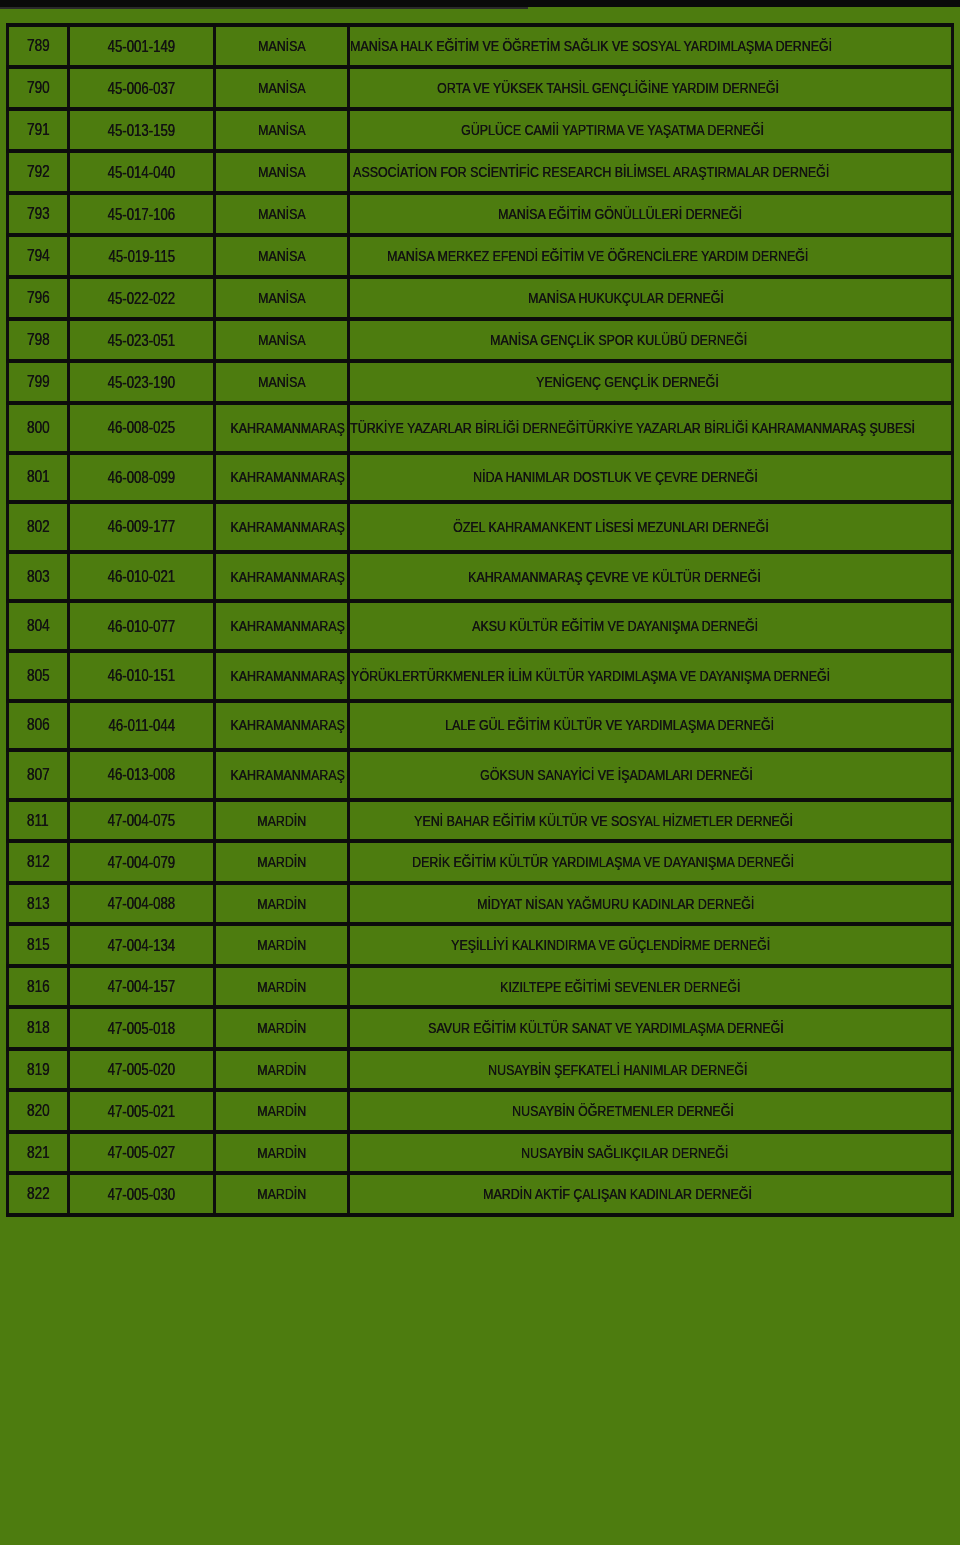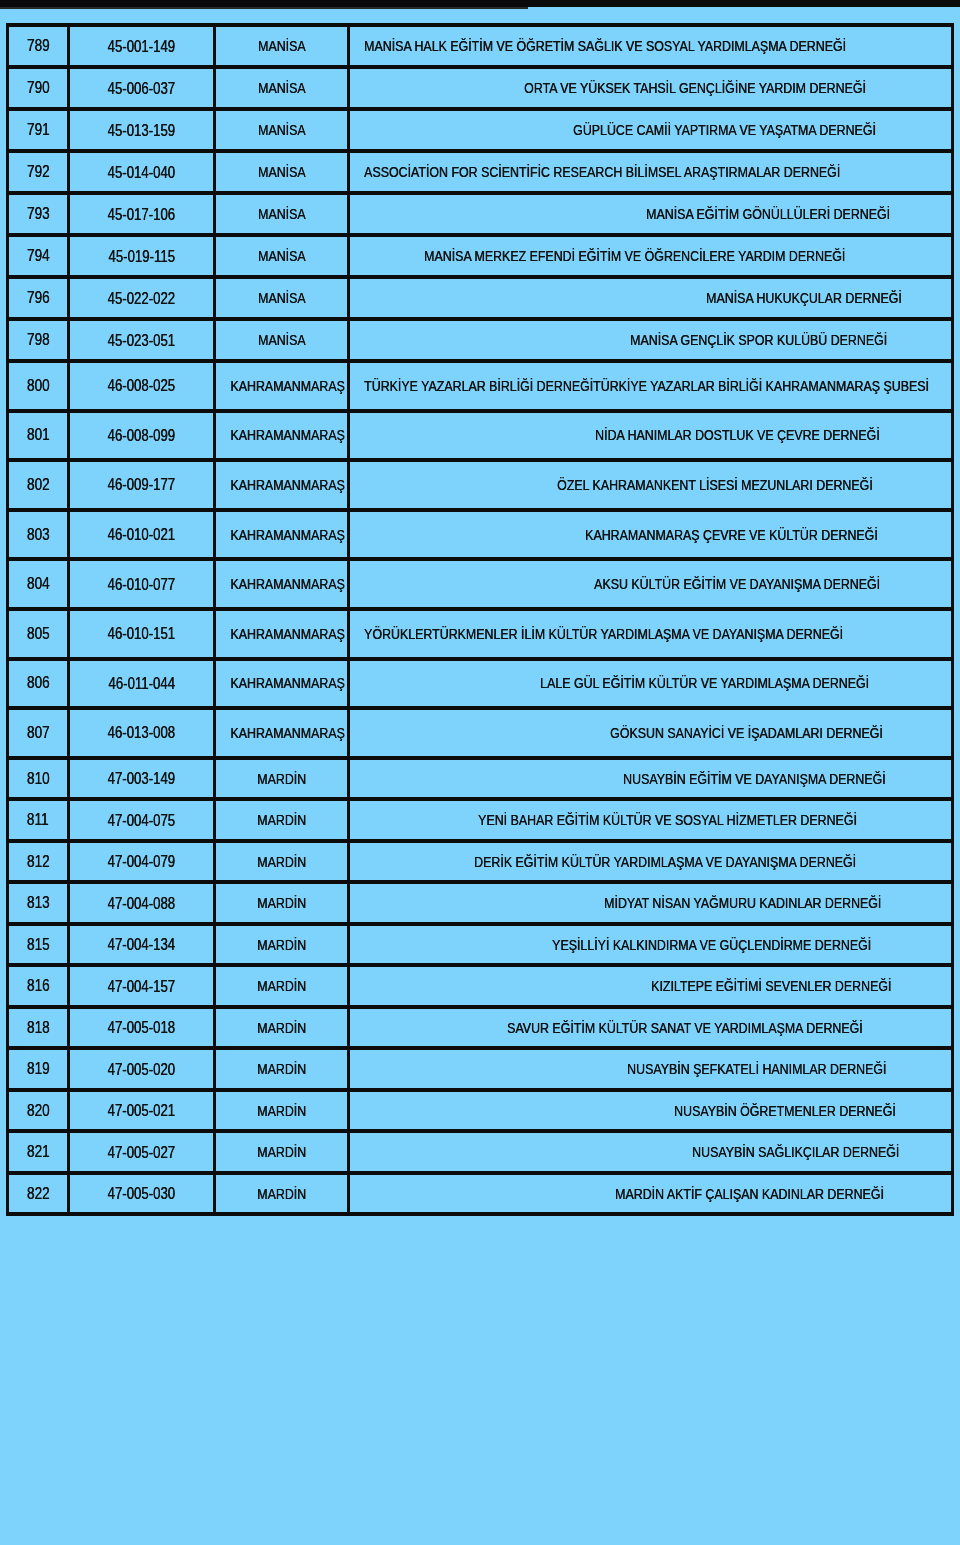--- a/index.html
+++ b/index.html
@@ -4,21 +4,21 @@
 <style>
   html, body {
     margin: 0;
     padding: 0;
     background: #e8e8e8;
   }
   .page {
     position: relative;
     width: 960px;
     height: 1545px;
-    background: #7dd3fc;
+    background: #4d7c0f;
     overflow: hidden;
     font-family: "Liberation Sans", sans-serif;
     color: #121212;
   }
   
   .top-scan-bar {
     position: absolute;
     top: 0;
     left: 0;
     width: 100%;
@@ -62,22 +62,22 @@
     white-space: nowrap;
     transform: scaleX(0.8);
     transform-origin: center center;
     letter-spacing: 0;
     text-shadow: 0.45px 0 0 currentColor;
   }
   td.c-no .tx   { font-size: 17px; }
   td.c-code .tx { font-size: 16.5px; }
   td.c-city .tx { font-size: 15.5px; }
   td.c-name {
-    text-align: right;
-    padding-left: 14px;
+    text-align: center;
+    padding-left: 0;
   }
   td.c-name .tx {
     font-size: 15.5px;
     transform-origin: left center;
   }
 </style>
 </head>
 <body>
 
 <div class="page">
@@ -196,20 +196,34 @@
     <td class="c-code">
       <span class="tx">45-023-051</span>
     </td>
     <td class="c-city">
       <span class="tx">MANİSA</span>
     </td>
     <td class="c-name">
       <span class="tx">MANİSA GENÇLİK SPOR KULÜBÜ DERNEĞİ</span>
     </td>
   </tr>
+        <tr class="h-a">
+    <td class="c-no">
+      <span class="tx">799</span>
+    </td>
+    <td class="c-code">
+      <span class="tx">45-023-190</span>
+    </td>
+    <td class="c-city">
+      <span class="tx">MANİSA</span>
+    </td>
+    <td class="c-name">
+      <span class="tx">YENİGENÇ GENÇLİK DERNEĞİ</span>
+    </td>
+  </tr>
         <tr class="h-b">
     <td class="c-no">
       <span class="tx">800</span>
     </td>
     <td class="c-code">
       <span class="tx">46-008-025</span>
     </td>
     <td class="c-city">
       <span class="tx">KAHRAMANMARAŞ</span>
     </td>
@@ -306,34 +320,20 @@
       <span class="tx">807</span>
     </td>
     <td class="c-code">
       <span class="tx">46-013-008</span>
     </td>
     <td class="c-city">
       <span class="tx">KAHRAMANMARAŞ</span>
     </td>
     <td class="c-name">
       <span class="tx">GÖKSUN SANAYİCİ VE İŞADAMLARI DERNEĞİ</span>
-    </td>
-  </tr>
-        <tr class="h-c">
-    <td class="c-no">
-      <span class="tx">810</span>
-    </td>
-    <td class="c-code">
-      <span class="tx">47-003-149</span>
-    </td>
-    <td class="c-city">
-      <span class="tx">MARDİN</span>
-    </td>
-    <td class="c-name">
-      <span class="tx">NUSAYBİN EĞİTİM VE DAYANIŞMA DERNEĞİ</span>
     </td>
   </tr>
         <tr class="h-c">
     <td class="c-no">
       <span class="tx">811</span>
     </td>
     <td class="c-code">
       <span class="tx">47-004-075</span>
     </td>
     <td class="c-city">

